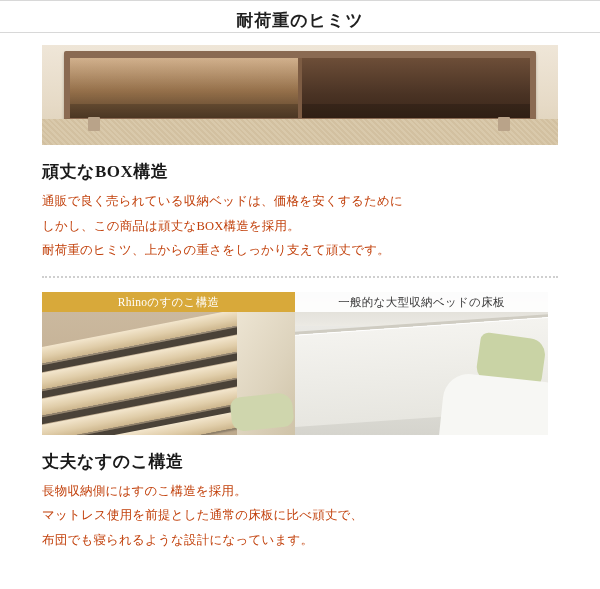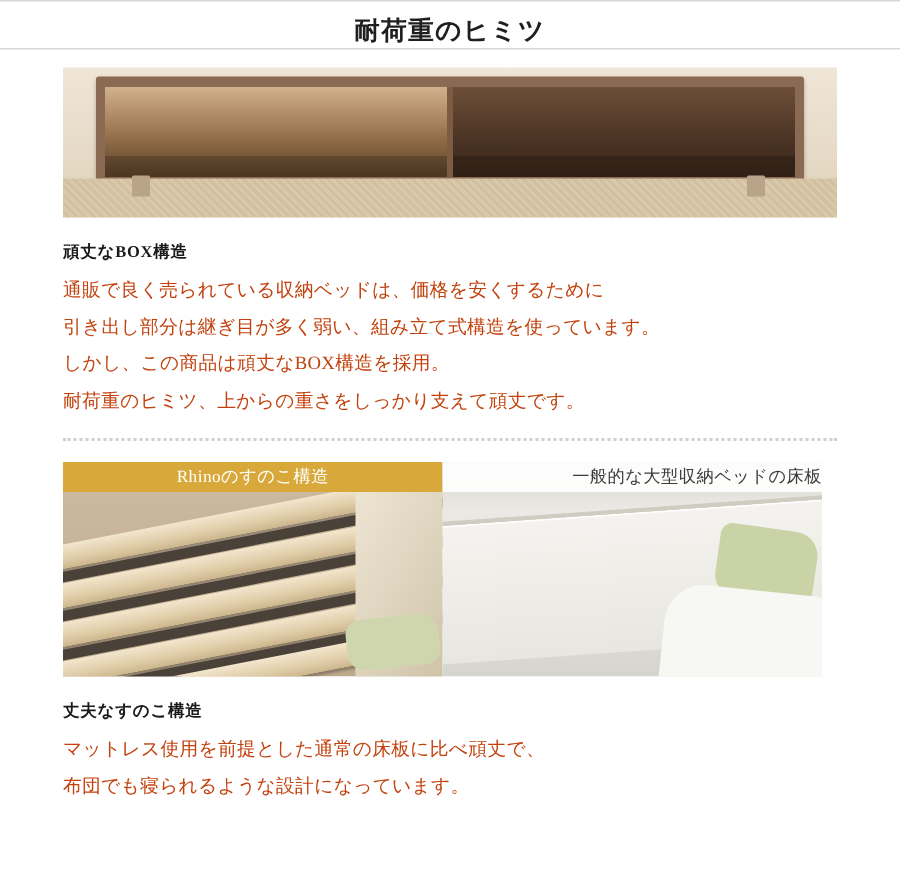--- a/index.html
+++ b/index.html
@@ -108,21 +108,21 @@
   .hero-leg.l { left: 46px; }
   .hero-leg.r { right: 48px; }
 
   
   .section {
     padding: 0 42px;
   }
   .sec-title {
     font-family: "Liberation Serif", serif;
     font-weight: bold;
-    font-size: 11px;
+    font-size: 17px;
     margin: 15px 0 8px 0;
     color: #1a1a1a;
     letter-spacing: 0.5px;
   }
   .sec-body p {
     margin: 0 0 3px 0;
     font-size: 12.5px;
     line-height: 1.72;
     color: #c2410c;
     letter-spacing: 0.2px;
@@ -159,21 +159,20 @@
     z-index: 3;
     letter-spacing: 0.3px;
   }
   .panel-label.amber {
     background: #d8a93a;
     color: #ffffff;
   }
   .panel-label.white {
     background: rgba(255,255,255,0.92);
     color: #3a3a3a;
-    text-align: right;
   }
 
   
   .photo-slats {
     position: absolute;
     inset: 0;
     background: linear-gradient(#cdbba1, #bda98c);
   }
   .slat {
     position: absolute;
@@ -287,21 +286,20 @@
       <div class="hero-floor"></div>
       <div class="hero-leg l"></div>
       <div class="hero-leg r"></div>
     </div>
   </div>
 
   <div class="section">
     <div class="sec-title">頑丈なBOX構造</div>
     <div class="sec-body">
       <p>通販で良く売られている収納ベッドは、価格を安くするために</p>
-      <p>引き出し部分は継ぎ目が多く弱い、組み立て式構造を使っています。</p>
       <p>しかし、この商品は頑丈なBOX構造を採用。</p>
       <p>耐荷重のヒミツ、上からの重さをしっかり支えて頑丈です。</p>
     </div>
   </div>
 
   <div class="divider"></div>
 
   <div class="panels">
 
     <div class="panel">
@@ -330,18 +328,19 @@
         <div class="white-bedding"></div>
       </div>
       <div class="panel-label white">一般的な大型収納ベッドの床板</div>
     </div>
 
   </div>
 
   <div class="section">
     <div class="sec-title">丈夫なすのこ構造</div>
     <div class="sec-body">
+      <p>長物収納側にはすのこ構造を採用。</p>
       <p>マットレス使用を前提とした通常の床板に比べ頑丈で、</p>
       <p>布団でも寝られるような設計になっています。</p>
     </div>
   </div>
 
 </div>
 
 </body></html>

